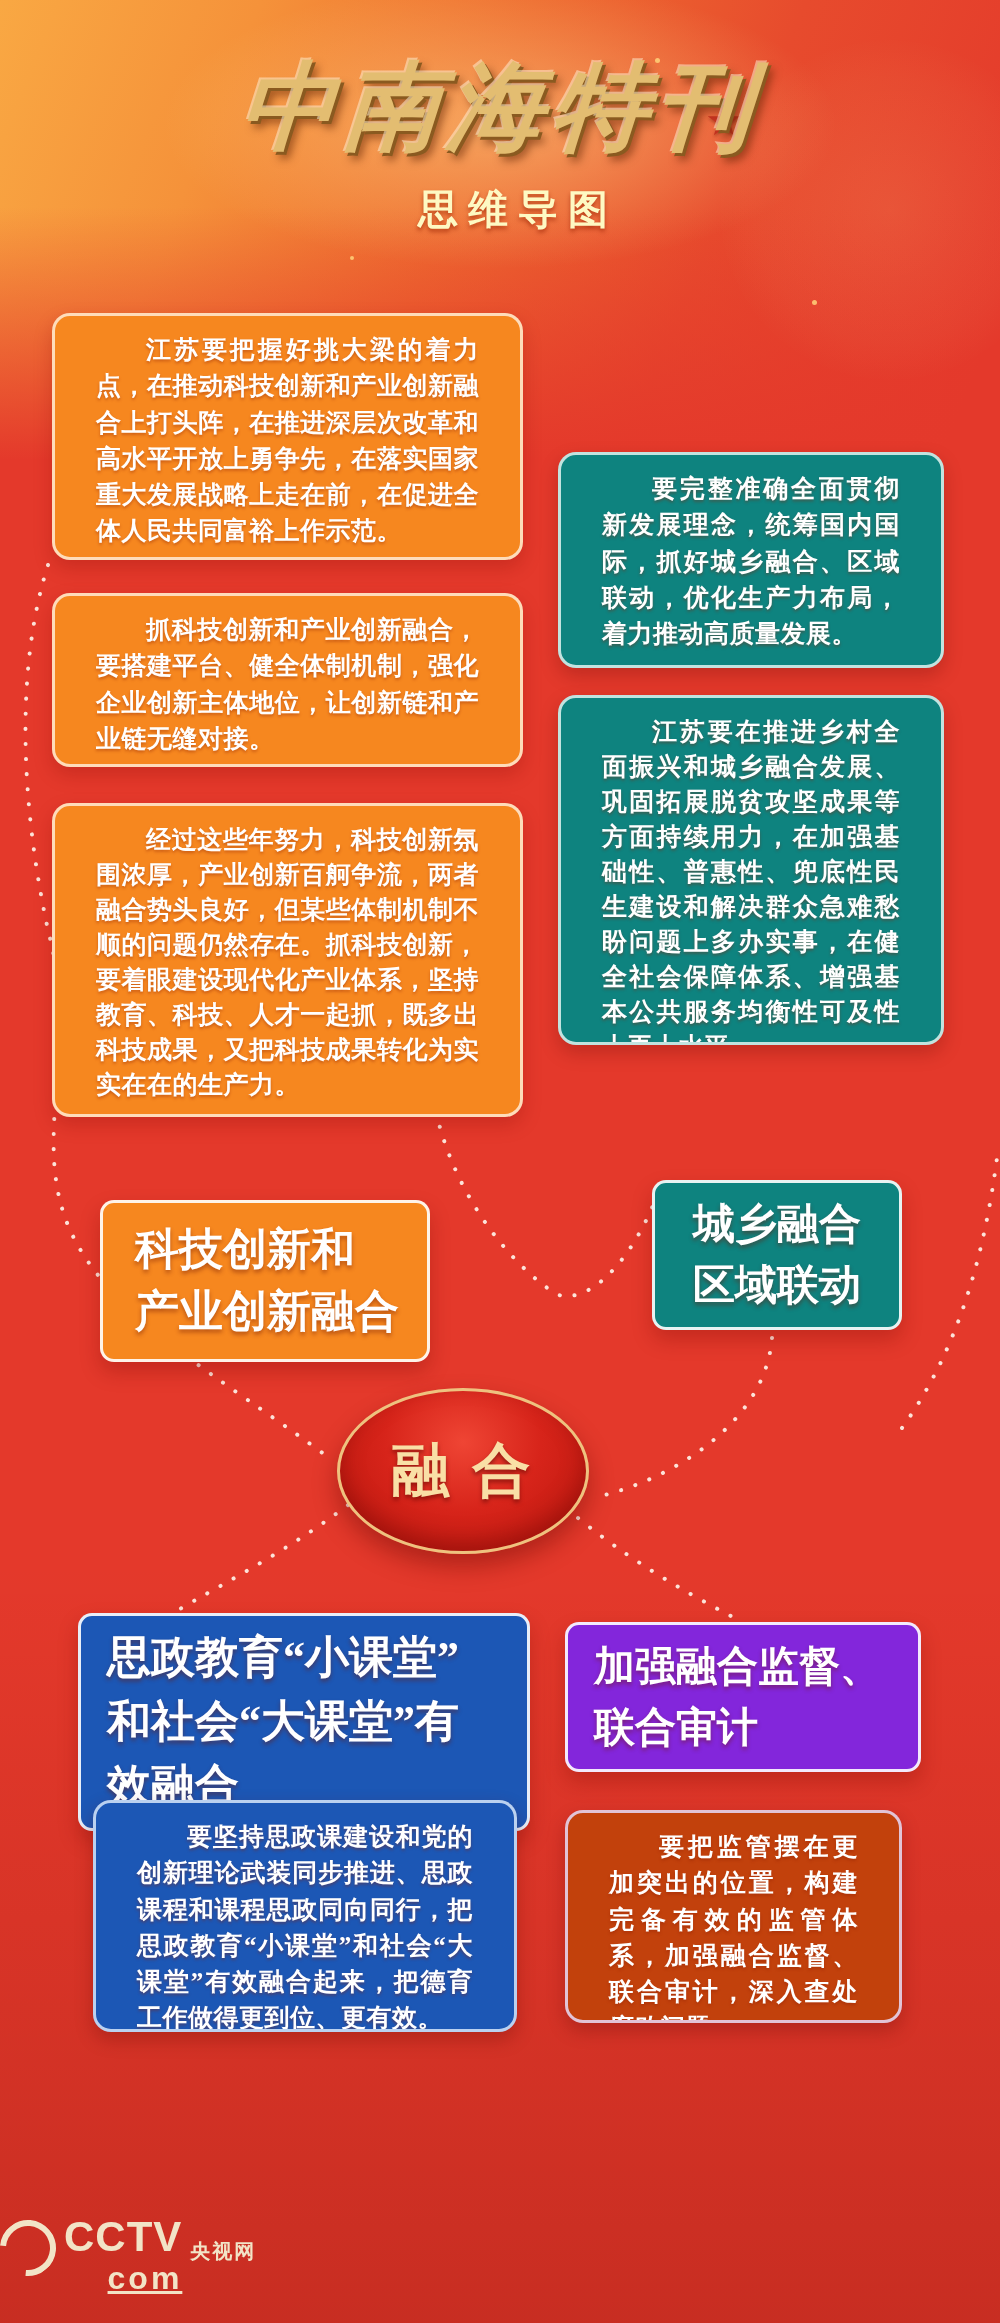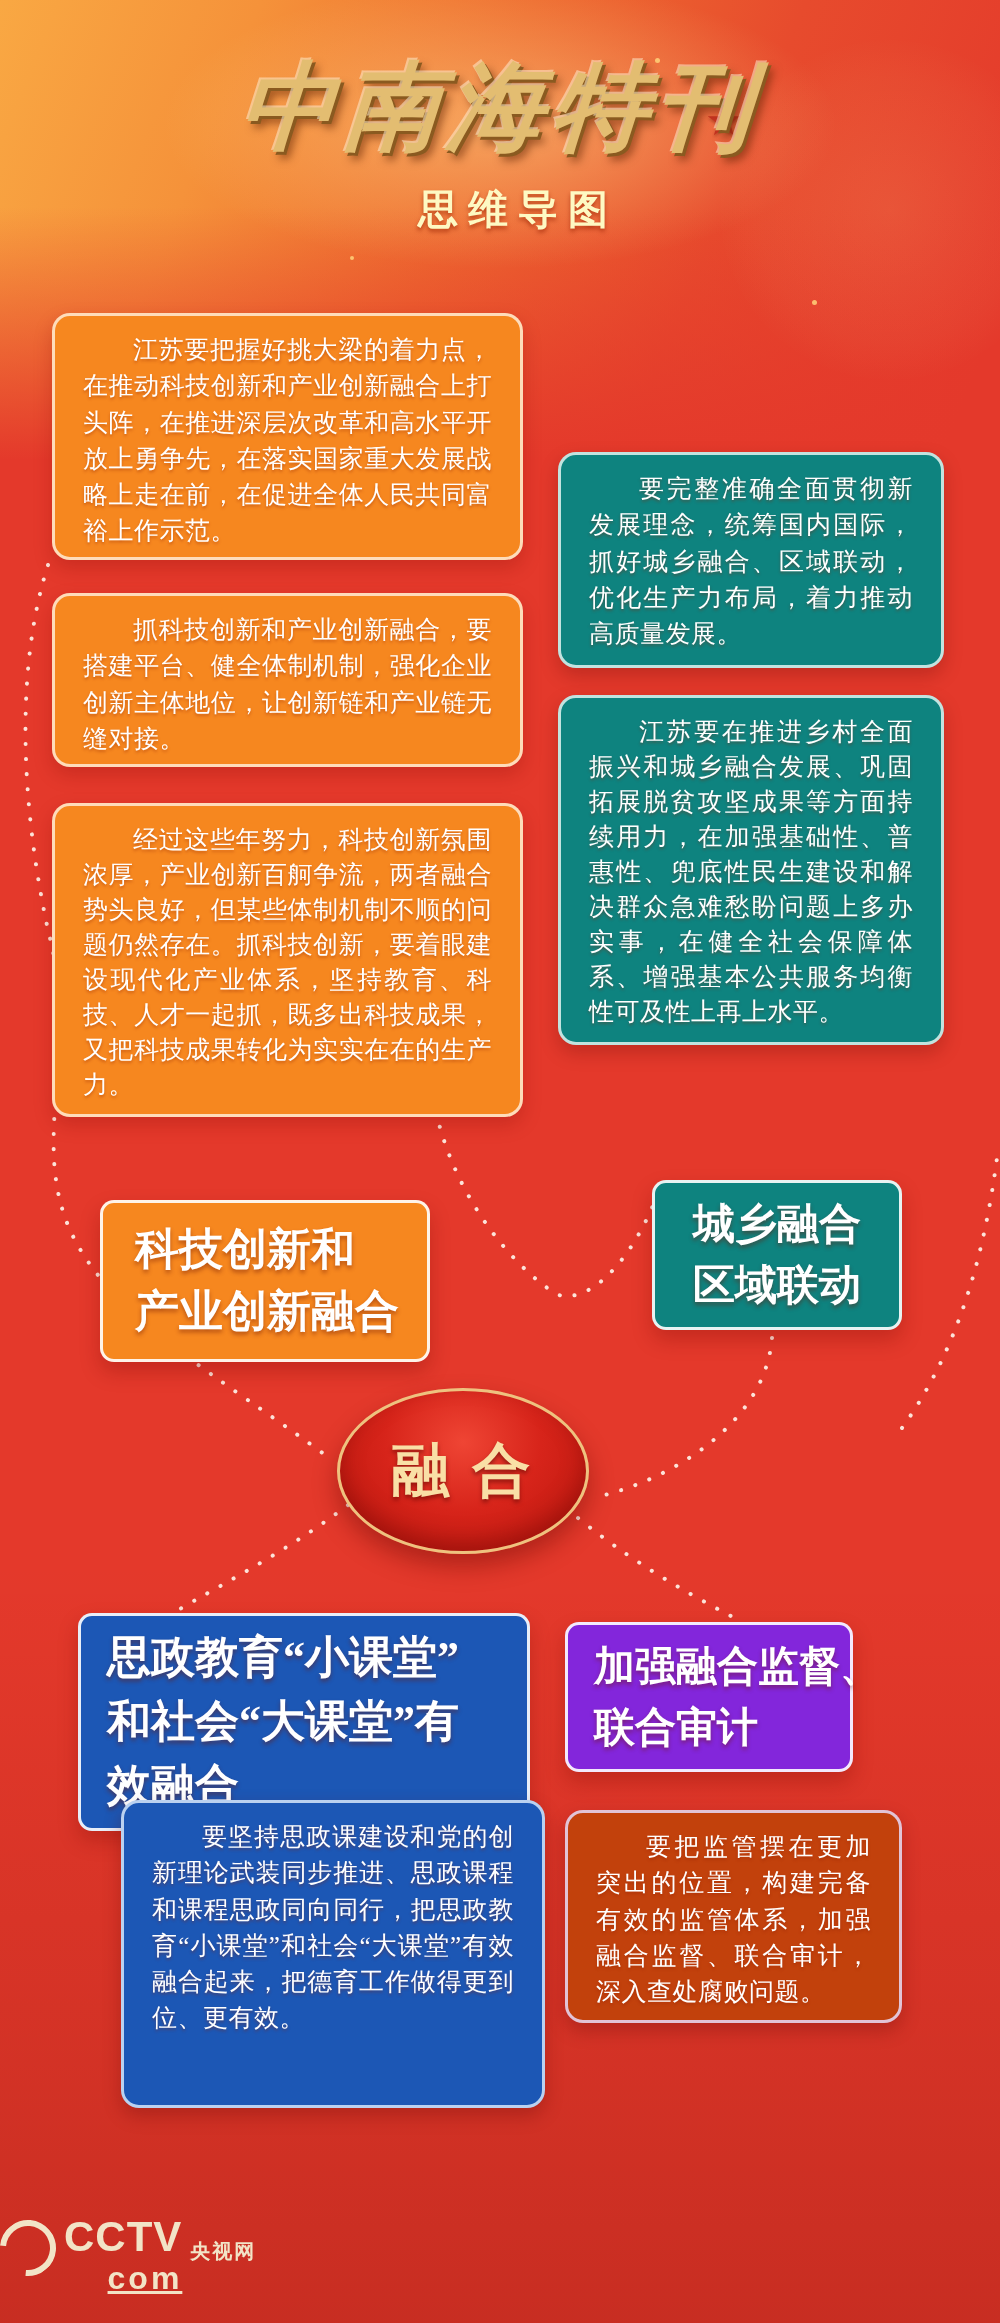--- a/index.html
+++ b/index.html
@@ -47,49 +47,49 @@
     font-size:40px; font-weight:700; letter-spacing:10px; color:#fef9c3;
     text-shadow:0 3px 4px rgba(150,30,0,.6);
     padding-left:18px;
   }
 
   .connectors { position:absolute; left:0; top:0; }
 
   .qbox {
     position:absolute; box-sizing:border-box; overflow:hidden;
     border:3px solid rgba(255,235,214,.85); border-radius:18px;
-    padding:16px 28px; color:#fff; font-weight:normal;
+    padding:16px 41px; color:#fff; font-weight:bold;
     font-size:25px; line-height:1.45; text-align:justify; letter-spacing:.5px;
   }
   .qbox p { margin:0; text-indent:2em; text-shadow:0 2px 3px rgba(140,30,5,.4); }
   .lh-tight { line-height:1.4; }
   .box-orange { background:#f6871f; box-shadow:0 8px 18px rgba(140,15,8,.28); }
   .box-teal   { background:#0e837f; border-color:rgba(226,244,240,.85); box-shadow:0 8px 18px rgba(100,10,8,.28); }
   .box-blue   { background:#1c57b5; border-color:rgba(214,230,250,.85); box-shadow:0 8px 18px rgba(100,10,8,.3); }
   .box-purple { background:#c2410c; border-color:rgba(232,218,250,.85); box-shadow:0 8px 18px rgba(100,10,8,.3); }
 
   .obox1 { left:52px;  top:313px;  width:471px; height:247px; }
   .obox2 { left:52px;  top:593px;  width:471px; height:174px; }
   .obox3 { left:52px;  top:803px;  width:471px; height:314px; }
   .tbox1 { left:558px; top:452px;  width:386px; height:216px; }
   .tbox2 { left:558px; top:695px;  width:386px; height:350px; }
-  .bbox1 { left:93px;  top:1800px; width:424px; height:308px;margin-left:28px; }
+  .bbox1 { left:93px;  top:1800px; width:424px; height:232px; }
   .pbox1 { left:565px; top:1810px; width:337px; height:213px; }
 
   .label {
     position:absolute; box-sizing:border-box;
     border:3px solid rgba(255,255,255,.9); border-radius:14px; color:#fff; font-weight:900;
     box-shadow:0 10px 20px rgba(130,12,6,.32);
     display:flex; flex-direction:column; justify-content:center;
   }
   .label span { white-space:nowrap; text-shadow:0 3px 4px rgba(110,20,5,.45); }
   .label-tech  { left:100px; top:1200px; width:330px; height:162px; background:#f6871f; font-size:44px; line-height:1.42; padding-left:32px; }
   .label-urban { left:652px; top:1180px; width:250px; height:150px; background:#0e837f; font-size:42px; line-height:1.45; text-align:center; }
   .label-ideo  { left:78px;  top:1613px; width:452px; height:218px; background:#1c57b5; font-size:44px; line-height:1.45; padding-left:26px; }
-  .label-audit { left:565px; top:1622px; width:288px; height:150px; background:#8326db; font-size:41px; line-height:1.5;  padding-left:26px; }
+  .label-audit { left:565px; top:1622px; width:356px; height:150px; background:#8326db; font-size:41px; line-height:1.5;  padding-left:26px; }
 
   .center-ellipse {
     position:absolute; left:337px; top:1388px; width:246px; height:160px; border-radius:50%;
     background:radial-gradient(ellipse at 50% 32%, #ef4534 0%, #d7241a 45%, #b8150c 100%);
     border:3px solid #eec27f;
     box-shadow:0 12px 24px rgba(110,8,4,.45), inset 0 -10px 22px rgba(90,0,0,.35);
     display:flex; align-items:center; justify-content:center;
   }
   .center-ellipse span {
     color:#f9dfa6; font-size:58px; font-weight:900; letter-spacing:4px;

